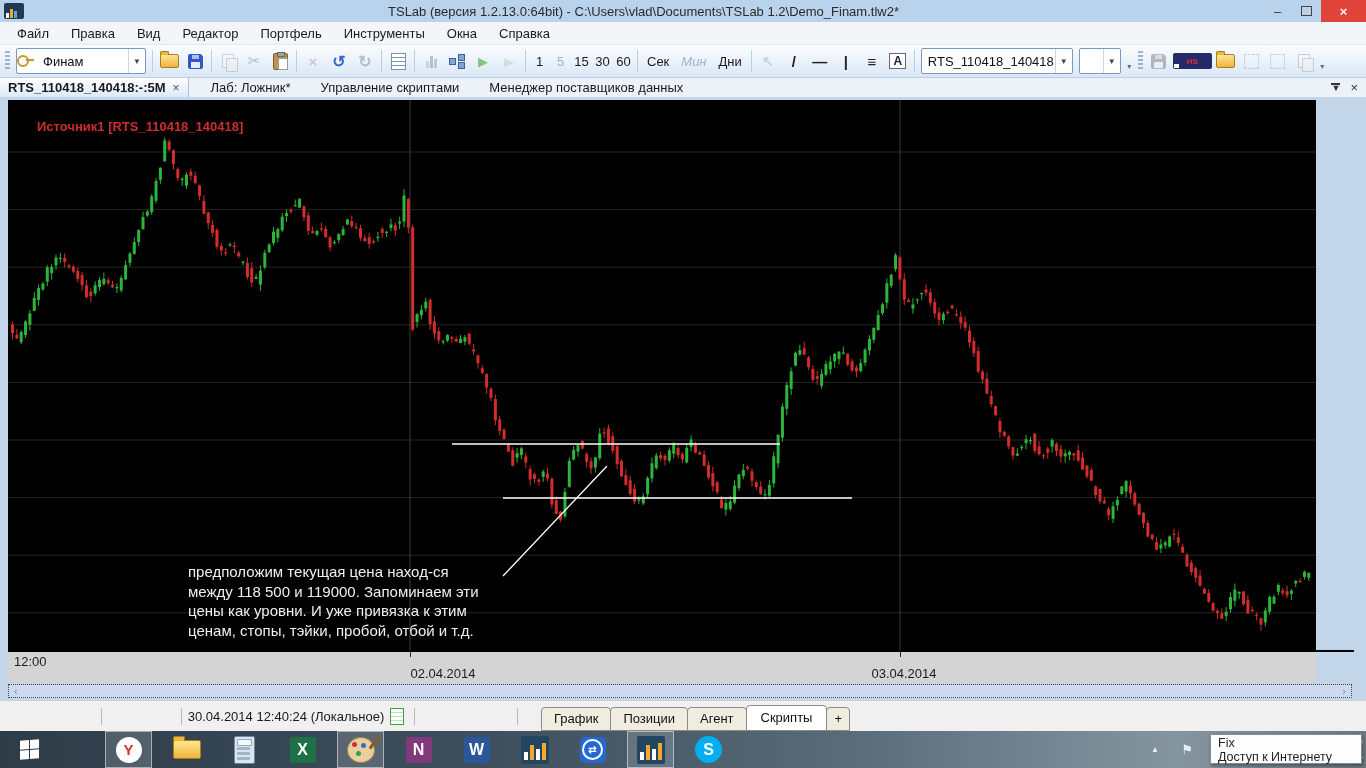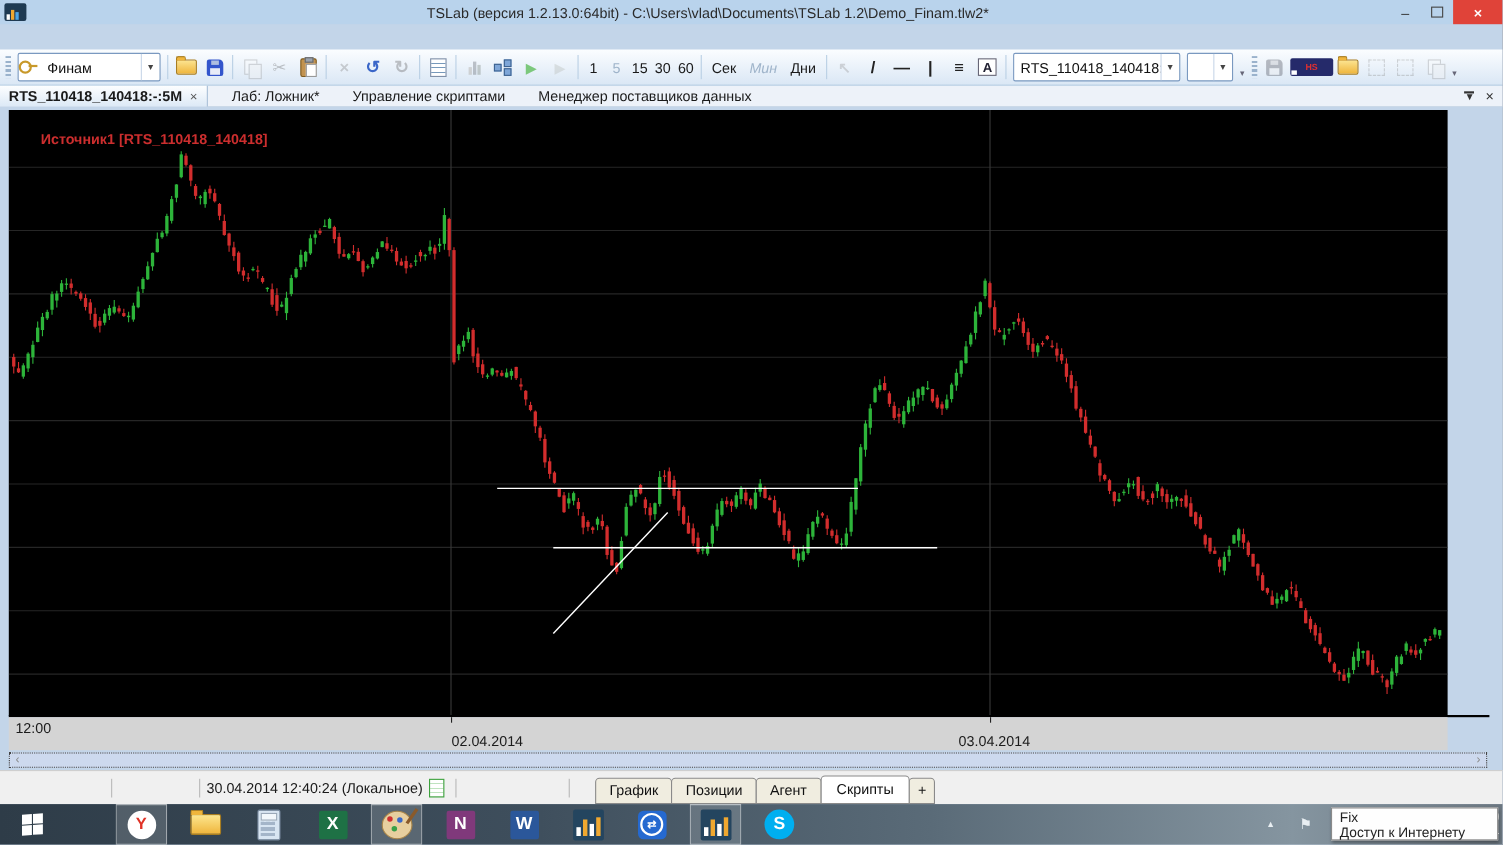--- a/index.html
+++ b/index.html
@@ -155,20 +155,30 @@
     <span class="title">TSLab (версия 1.2.13.0:64bit) - C:\Users\vlad\Documents\TSLab 1.2\Demo_Finam.tlw2*</span>
     <span class="winbtns">
       <span class="wb">–</span>
       <span class="wb res">
           <i></i>
         </span>
       <span class="wb cls">×</span>
     </span>
   </div>
 
+  <div class="menubar" id="menubar">
+      <span class="menu-item">Файл</span>
+      <span class="menu-item">Правка</span>
+      <span class="menu-item">Вид</span>
+      <span class="menu-item">Редактор</span>
+      <span class="menu-item">Портфель</span>
+      <span class="menu-item">Инструменты</span>
+      <span class="menu-item">Окна</span>
+      <span class="menu-item">Справка</span>
+    </div>
 
   <div class="toolbar" id="toolbar">
       <span class="grip"></span>
       <div class="combo" style="width: 128px;">
         <span class="ickey"></span>
         <span class="cval">Финам</span>
         <span class="carr">▼</span>
       </div>
       <span class="tsep"></span>
       <div class="tb">
@@ -299,20 +309,24 @@
       </div>
       <div class="tabrow-right">
         <span class="tr-ico list">▼</span>
         <span class="tr-ico" style="font-size: 13px;">×</span>
       </div>
     </div>
 
   <div class="work">
     <div class="chartblack" id="chartblack">
       <div class="srclabel">Источник1 [RTS_110418_140418]</div>
+      <div class="annot">предположим  текущая цена наход-ся
+между 118 500 и 119000. Запоминаем эти
+цены как уровни. И уже привязка к этим
+ценам, стопы, тэйки, пробой, отбой и т.д.</div>
     <svg viewBox="8 100 1308 551" width="1308" height="551" style="position: absolute; left: 0px; top: 0px;">
           <line x1="8" y1="152" x2="1316" y2="152" stroke="#262626" stroke-width="1"></line>
           <line x1="8" y1="209.6" x2="1316" y2="209.6" stroke="#262626" stroke-width="1"></line>
           <line x1="8" y1="267.2" x2="1316" y2="267.2" stroke="#262626" stroke-width="1"></line>
           <line x1="8" y1="324.79999999999995" x2="1316" y2="324.79999999999995" stroke="#262626" stroke-width="1"></line>
           <line x1="8" y1="382.4" x2="1316" y2="382.4" stroke="#262626" stroke-width="1"></line>
           <line x1="8" y1="440" x2="1316" y2="440" stroke="#262626" stroke-width="1"></line>
           <line x1="8" y1="497.59999999999997" x2="1316" y2="497.59999999999997" stroke="#262626" stroke-width="1"></line>
           <line x1="8" y1="555.2" x2="1316" y2="555.2" stroke="#262626" stroke-width="1"></line>
           <line x1="8" y1="612.8" x2="1316" y2="612.8" stroke="#262626" stroke-width="1"></line>

